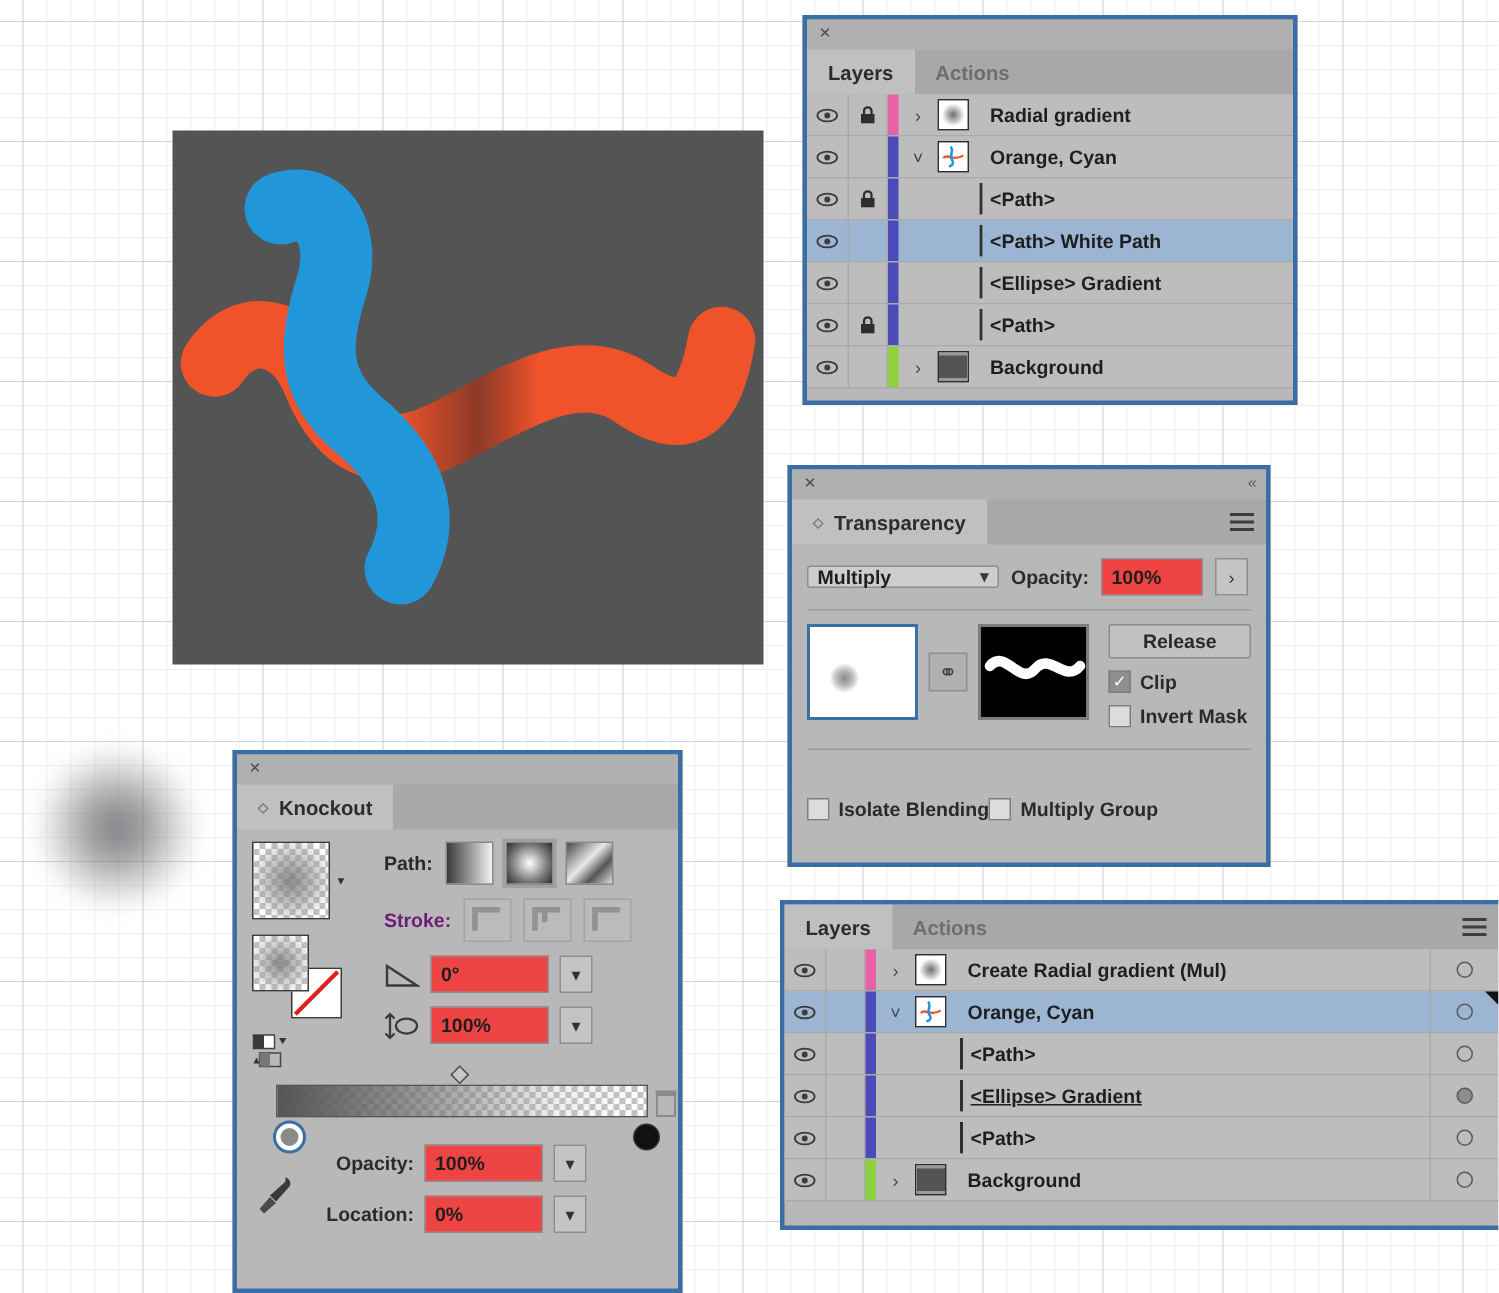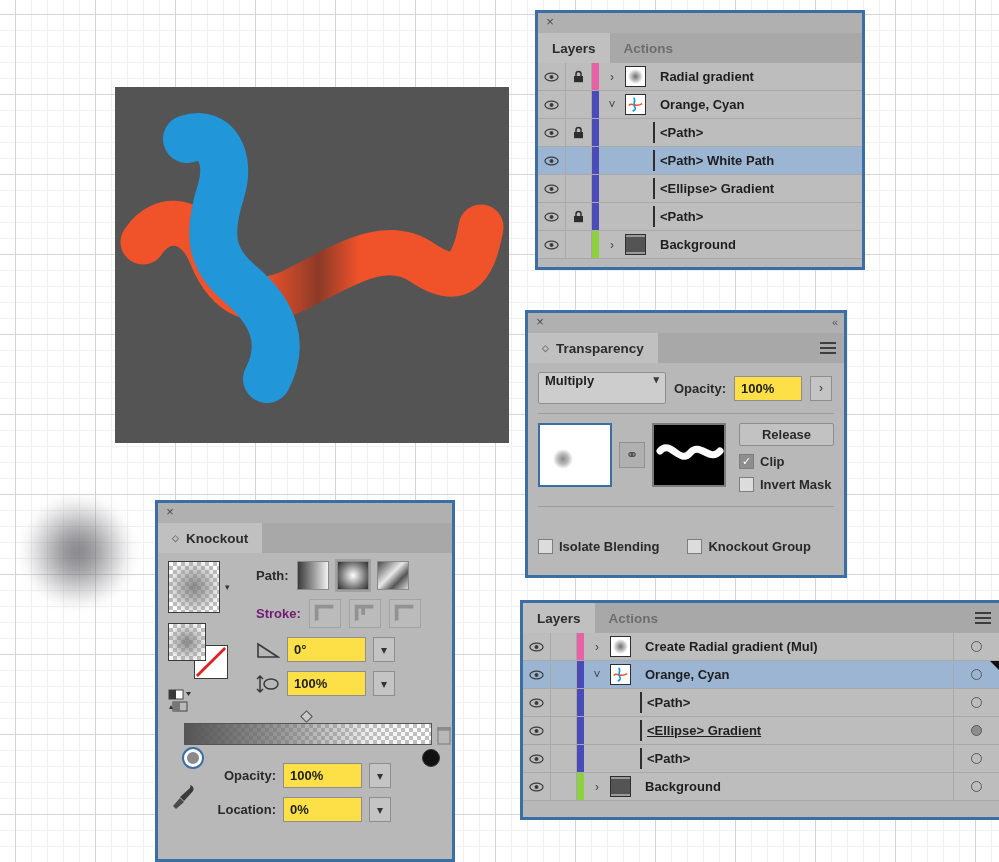--- a/index.html
+++ b/index.html
@@ -52,43 +52,43 @@
   .lname.ul { text-decoration:underline; }
   .c-target { width:46px; border-left:1px solid #a9a9a9; height:100%; display:flex; justify-content:center; align-items:center; cursor:pointer;}
   .tgt { width:11px; height:11px; border-radius:50%; border:1.4px solid #5a5a5a; }
   .tgt.filled { background:#8d8d8d; }
   .eye { width:15px; height:10px; }
 
   
   #transparency { left:525px; top:310px; width:322px; height:268px; }
   .tp-body { padding:9px 10px 6px 10px; }
   .tp-row1 { display:flex; align-items:center; gap:8px; margin-bottom:9px; }
-  .select { background:#cdcdcd; border:1px solid #8e8e8e; border-radius:2px; height:32px; display:flex; align-items:flex-start;
+  .select { background:#cdcdcd; border:1px solid #8e8e8e; border-radius:2px; height:15px; display:flex; align-items:center;
             padding:0 6px; font-size:13px; color:#1e1e1e; font-weight:bold; cursor:pointer; }
   .select .cv { margin-left:auto; font-size:11px; color:#3a3a3a; padding-left:10px; }
-  .fieldbox { background:#fde047; border:1px solid #8e8e8e; height:25px; display:flex; align-items:center; padding:0 6px;
+  .fieldbox { background:#ef4444; border:1px solid #8e8e8e; height:25px; display:flex; align-items:center; padding:0 6px;
               font-size:13px; color:#1e1e1e; font-weight:bold; cursor:text; }
   .lbl { font-size:13px; color:#2a2a2a; font-weight:bold; }
   .arrbtn { width:22px; height:25px; background:#c4c4c4; border:1px solid #8e8e8e; display:flex; align-items:center; justify-content:center;
             font-size:12px; color:#333; cursor:pointer; }
   .tp-hr { height:1px; background:#9d9d9d; margin:4px 0 9px 0; }
   .tp-row2 { display:flex; align-items:flex-start; gap:7px; }
   .masksq { width:74px; height:64px; border:2px solid #9a9a9a; background:#fff; position:relative; }
   .masksq.selected { border:2px solid #3a6ea5; }
   .linkbtn { width:26px; height:26px; background:#b0b0b0; border:1px solid #909090; margin-top:19px; display:flex; align-items:center; justify-content:center; font-size:15px; color:#444; cursor:pointer;}
   .maskblk { width:74px; height:64px; border:2px solid #7c7c7c; background:#000; position:relative; overflow:hidden;}
   .tp-right { margin-left:6px; }
   .btn { background:#c2c2c2; border:1px solid #8c8c8c; border-radius:2px; height:23px; display:flex; align-items:center; justify-content:center;
          font-size:13px; font-weight:bold; color:#2a2a2a; cursor:pointer; }
   .chk { display:flex; align-items:center; gap:6px; margin-top:8px; cursor:pointer;}
   .box { width:15px; height:15px; border:1px solid #7e7e7e; background:#dcdcdc; display:flex; align-items:center; justify-content:center; }
   .box.on { background:#8e8e8e; color:#fff; font-size:11px; }
   .tp-bottom { padding:0 10px 8px 10px; }
   .tp-bot-hr { height:1px; background:#9d9d9d; margin:8px 0 7px 0; }
-  .chkline { display:flex; align-items:center; gap:28px; margin-bottom:7px;margin-top:32px; }
+  .chkline { display:flex; align-items:center; gap:0; margin-bottom:7px;margin-top:32px; }
 
   
   #gradient { left:155px; top:500px; width:300px; height:362px; }
   .gp-body { padding:8px 10px; position:relative; }
   .g-topleft { position:absolute; left:10px; top:8px; }
   .checker { background-image:
       linear-gradient(45deg,#bfbfbf 25%,transparent 25%,transparent 75%,#bfbfbf 75%),
       linear-gradient(45deg,#bfbfbf 25%,transparent 25%,transparent 75%,#bfbfbf 75%);
       background-size:8px 8px; background-position:0 0,4px 4px; background-color:#fff; }
   .gswatch { width:52px; height:52px; border:1.6px solid #3b3b3b; position:relative; }
@@ -376,21 +376,21 @@
 
   <div class="tp-bottom">
     <div class="tp-bot-hr"></div>
     <div class="chkline">
       <div class="chk" style="margin-top:0">
         <span class="box"></span>
         <span class="lbl">Isolate Blending</span>
       </div>
       <div class="chk" style="margin-top:0">
         <span class="box"></span>
-        <span class="lbl">Knockout Group</span>
+        <span class="lbl">Multiply Group</span>
       </div>
     </div>
   </div>
 </div>
 
 <div class="panel" id="gradient">
   <div class="panel-titlebar">
     <span class="pt-close">×</span>
   </div>
   <div class="tabrow">

